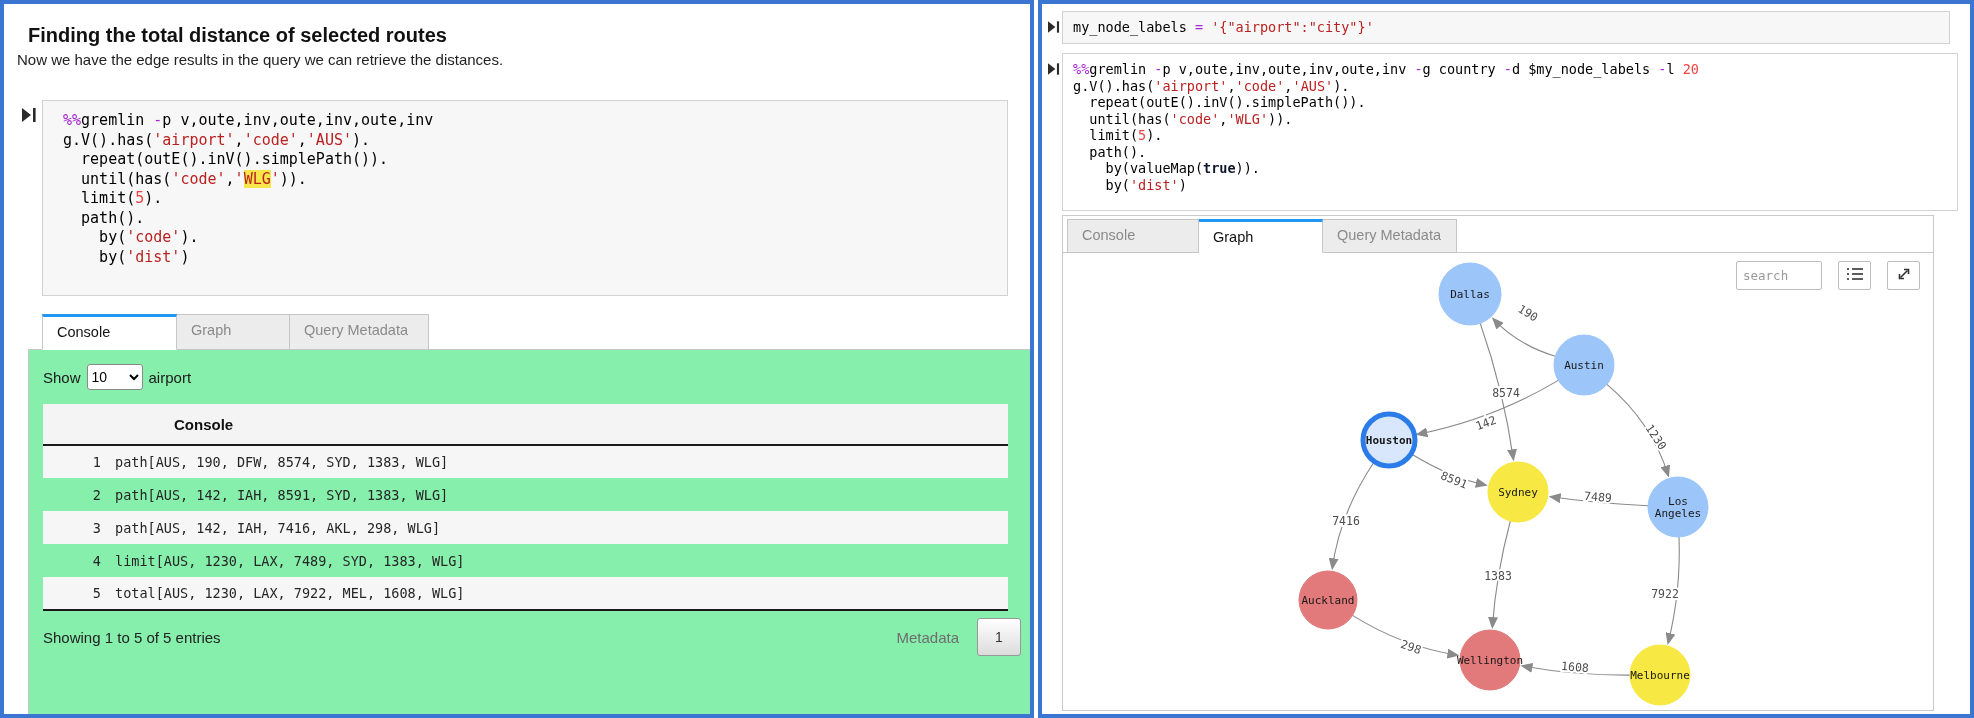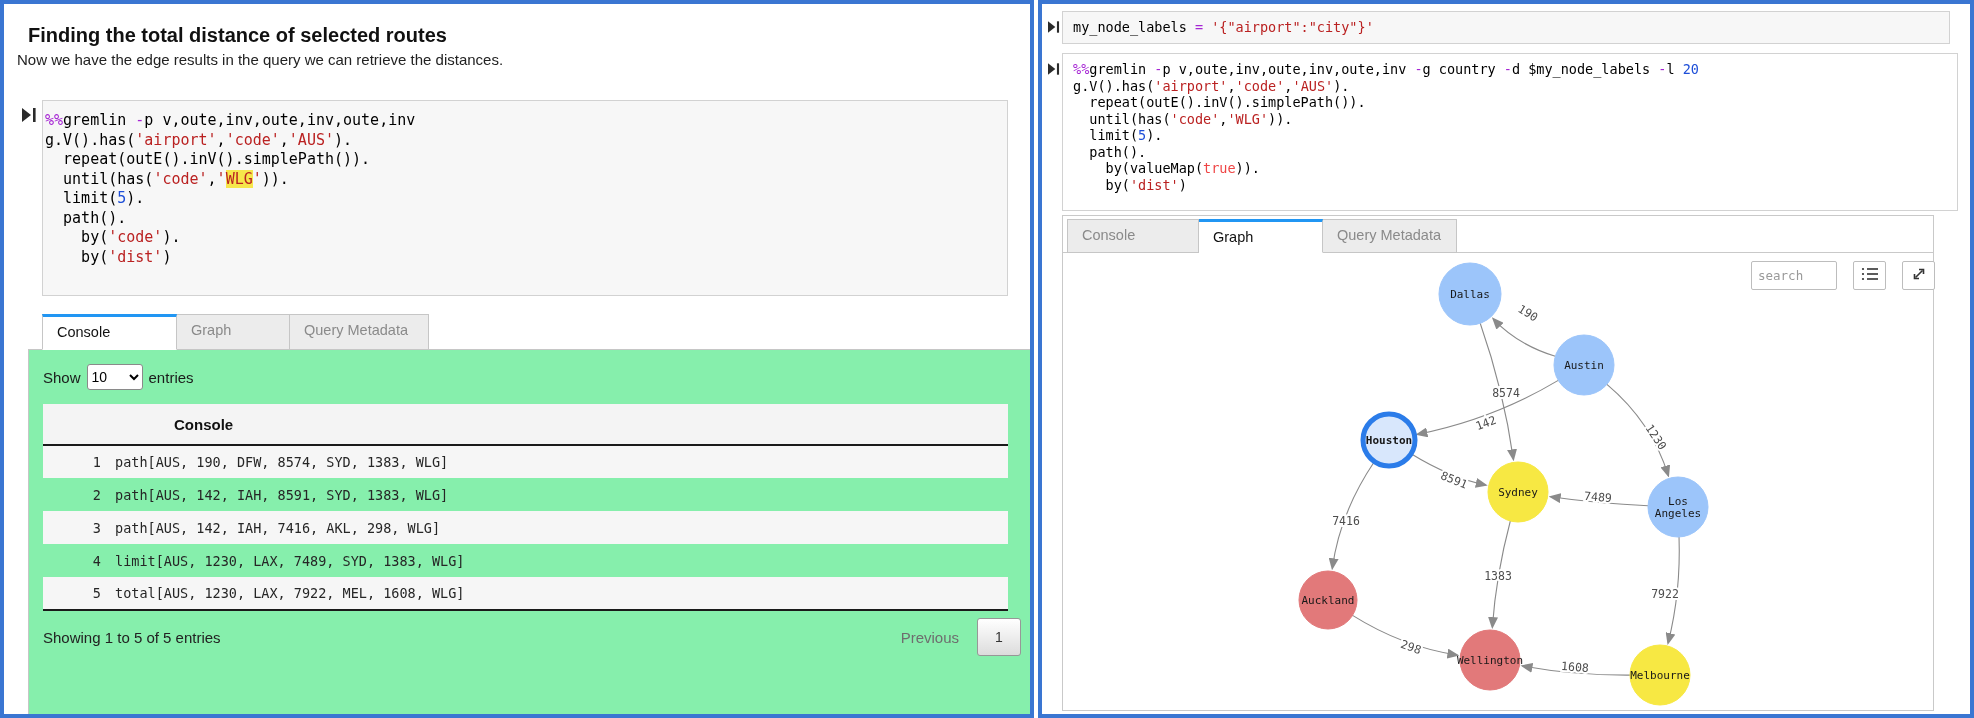--- a/index.html
+++ b/index.html
@@ -8,29 +8,29 @@
   .panel{position:absolute;top:0;height:718px;border:4px solid #3a76d2;background:#fff;
     box-sizing:border-box;overflow:hidden;}
   .panel.left{left:0;width:1034px;}
   .panel.right{left:1038px;width:936px;}
 
   h1.title{position:absolute;left:12px;top:8px;margin:12px;font-size:20px;font-weight:700;color:#111;}
   .subtitle{position:absolute;left:12px;top:46px;margin:1px;font-size:15px;color:#222;}
 
   .runmark{position:absolute;width:16px;height:14px;}
   .codebox{position:absolute;box-sizing:border-box;border:1px solid #d2d2d2;background:#f7f7f7;
-    margin:0;padding:10px 2px;overflow:hidden;}
+    margin:0;padding:10px 20px;overflow:hidden;}
   .codebox.white{background:#ffffff;}
   .cline{white-space:pre;font-family:"DejaVu Sans Mono",monospace;color:#000;}
   .cb-left .cline{font-size:15px;line-height:19.5px;}
   .cb-sm .cline{font-size:13.5px;line-height:16.5px;}
   .tk-k{color:#a626d4;}
   .tk-s{color:#ba2121;}
-  .tk-n{color:#1d4ed8;}
-  .tk-a{color:#ef4444;}
+  .tk-n{color:#ef4444;}
+  .tk-a{color:#0f172a;font-weight:bold;}
   .tk-hl{color:#ba2121;background:#f7e64b;}
 
   .tabbar{position:absolute;display:flex;z-index:3;}
   .tab{box-sizing:border-box;height:36px;line-height:31px;padding:0 14px;font-size:14.5px;
     background:#ececec;border:1px solid #c6c6c6;border-left-width:0;color:#8a8a8a;cursor:pointer;}
   .tab:first-child{border-left-width:1px;}
   .tab.active{background:#fff;border-top:3px solid #2196f3;border-bottom:1px solid #fff;color:#111;}
   .tabbar-left .tab:nth-child(1){width:135px;}
   .tabbar-left .tab:nth-child(2){width:113px;}
   .tabbar-left .tab:nth-child(3){width:139px;}
@@ -64,21 +64,21 @@
     background:linear-gradient(#ffffff,#dcdcdc);}
   .bottomband{position:absolute;left:38px;top:655px;width:1040px;height:52px;background:#f5f5f5;}
 
   .widget{position:absolute;left:20px;top:211px;width:872px;height:496px;border:1px solid #c9c9c9;
     box-sizing:border-box;background:#fff;}
   .tabstrip{position:relative;height:37px;padding-left:4px;padding-top:3px;box-sizing:border-box;
     border-bottom:1px solid #c9c9c9;}
   .tabstrip .tabbar{position:relative;top:0;left:0;}
   .tabstrip .tab{height:34px;margin-bottom:-1px;}
   .grapharea{position:absolute;left:0;top:37px;right:0;bottom:0;background:#fff;}
-  .graph-controls{position:absolute;left:688px;top:8px;display:flex;gap:16px;z-index:2;}
+  .graph-controls{position:absolute;left:673px;top:8px;display:flex;gap:16px;z-index:2;}
   .graph-controls input{width:86px;height:29px;box-sizing:border-box;border:1px solid #bdbdbd;border-radius:2px;
     font-family:"DejaVu Sans Mono",monospace;font-size:12.5px;padding:3px 6px;color:#444;}
   .graph-controls input::placeholder{color:#9a9a9a;}
   .iconbtn{width:33px;height:29px;border:1px solid #bdbdbd;border-radius:2px;background:#fff;
     display:flex;align-items:center;justify-content:center;padding:0;}
   svg.graph{position:absolute;left:0;top:0;}
   .edge{fill:none;stroke:#8a8a8a;stroke-width:1.1px;}
   .elabel{font-family:"DejaVu Sans Mono",monospace;font-size:11.5px;fill:#4d4d4d;
     paint-order:stroke;stroke:#ffffff;stroke-width:4px;text-anchor:middle;}
   .nlabel{font-family:"DejaVu Sans Mono",monospace;font-size:11px;fill:#181818;text-anchor:middle;
@@ -106,21 +106,21 @@
         <div class="tab">Graph</div>
         <div class="tab">Query Metadata</div>
       </div>
 
     <div class="outputbox">
       <div class="controls">
         <span>Show</span>
         <select>
           <option>10</option>
         </select>
-        <span>entries</span>
+        <span>airport</span>
       </div>
 
       <table class="results">
         <thead>
           <tr>
             <th class="numcol-h"></th>
             <th class="path-h">Console</th>
           </tr>
         </thead>
         <tbody>
@@ -143,21 +143,21 @@
             <tr>
               <td class="numcol">5</td>
               <td class="pathcol">total[AUS, 1230, LAX, 7922, MEL, 1608, WLG]</td>
             </tr>
           </tbody>
       </table>
 
       <div class="tfoot">
         <span>Showing 1 to 5 of 5 entries</span>
         <div class="pager">
-          <span class="prev">Previous</span>
+          <span class="prev">Metadata</span>
           <button class="pagebtn">1</button>
         </div>
       </div>
     </div>
 
     <div class="bottomband"></div>
   </section>
 
   <section class="panel right">
     <span class="runmark" style="left:6px;top:15px;">

